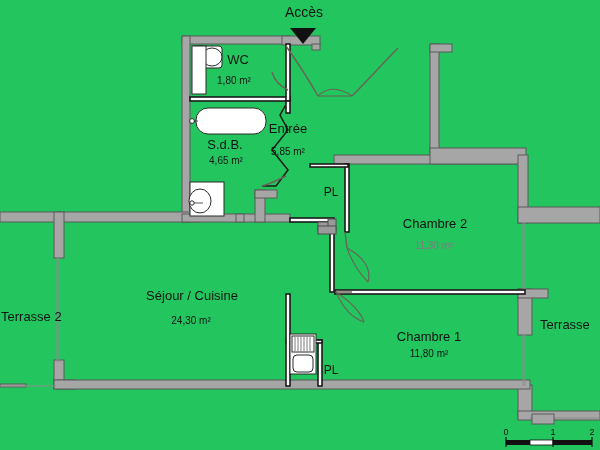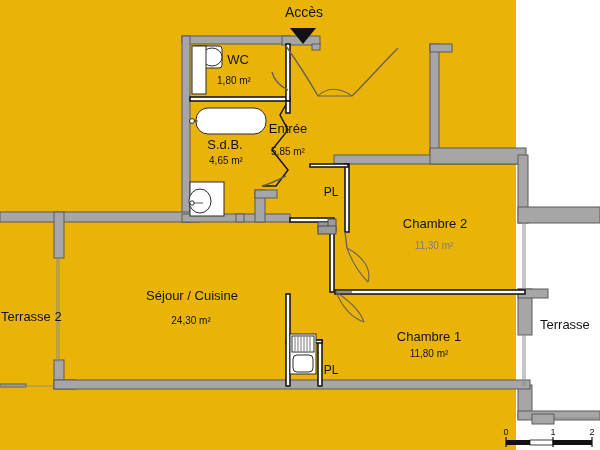--- a/index.html
+++ b/index.html
@@ -8,23 +8,23 @@
     background: #ffffff;
   }
   body {
     width: 600px;
     height: 450px;
     overflow: hidden;
     font-family: "Liberation Sans", sans-serif;
   }
   #plan-root {
     position: relative;
-    width: 516px;
+    width: 600px;
     height: 450px;
-    background: #eab308;
+    background: #22c55e;
   }
   svg#floorplan {
     display: block;
     width: 600px;
     height: 450px;
   }
   .wall-fill { fill: #a6a6a6; stroke: #5a5a5a; stroke-width: 1; }
   .wall-fill-dark { fill: #9a9a9a; stroke: #4d4d4d; stroke-width: 1; }
   .window-line { stroke: #8c8c8c; stroke-width: 1; fill: none; }
   .partition { fill: #ffffff; stroke: #1a1a1a; stroke-width: 1.6; }

